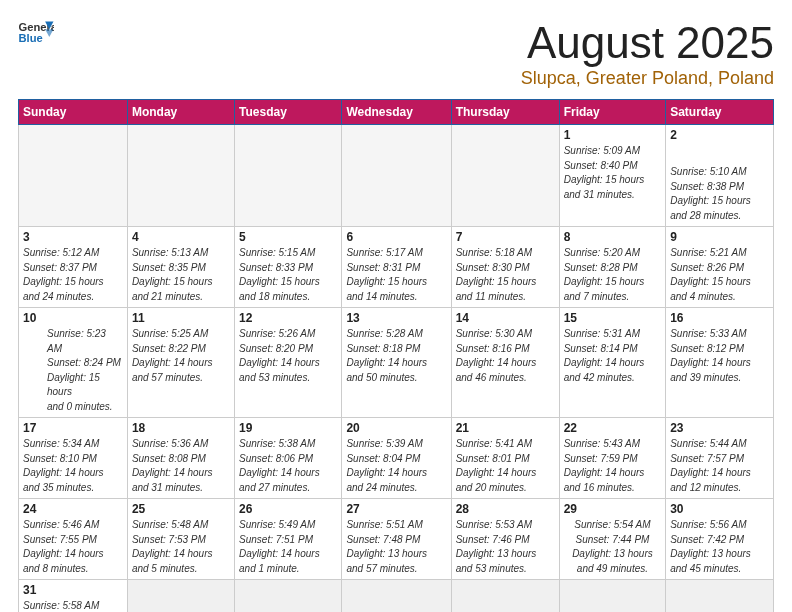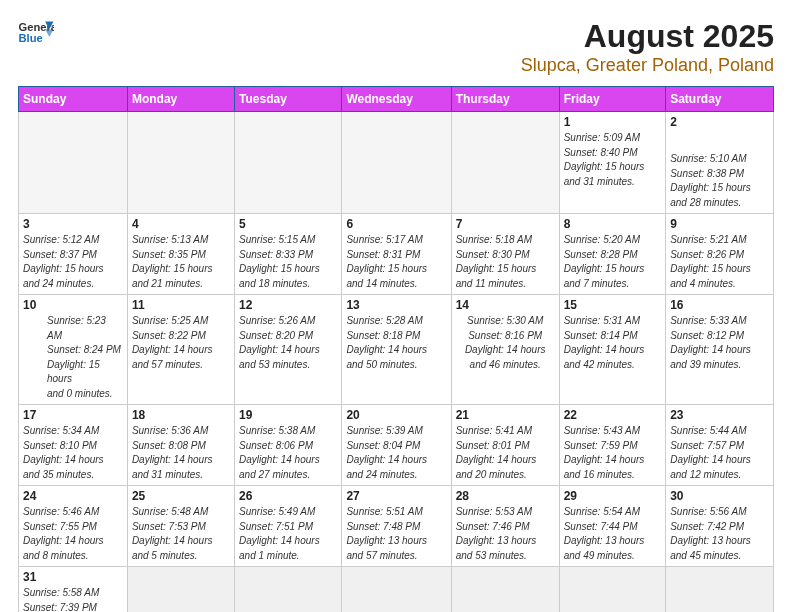--- a/index.html
+++ b/index.html
@@ -28,37 +28,37 @@
     }
     .logo-icon {
       width: 36px;
       height: 28px;
       margin-right: 2px;
     }
     .title-block {
       text-align: right;
     }
     .title-block h1 {
-      font-size: 32px;
-      font-weight: bold;
+      font-size: 44px;
+      font-weight: normal;
       color: #222;
     }
     .title-block h2 {
       font-size: 18px;
       font-weight: normal;
       color: #a16207;
     }
     .calendar {
       width: 100%;
       border-collapse: collapse;
       border: 1px solid #ccc;
       font-size: 10.5px;
     }
     .calendar thead tr th {
-      background: #d946ef;
+      background: #be185d;
       color: #fff;
       padding: 5px 4px;
       text-align: left;
       font-weight: bold;
       font-size: 12px;
       border: 1px solid #2060a0;
     }
     .calendar tbody tr td {
       border: 1px solid #ccc;
       vertical-align: top;
@@ -222,21 +222,21 @@
           </td>
           <td>
             <span class="day-number">13</span>
             <div class="day-info" style="white-space: pre-line;">Sunrise: 5:28 AM
 Sunset: 8:18 PM
 Daylight: 14 hours
 and 50 minutes.</div>
           </td>
           <td>
             <span class="day-number">14</span>
-            <div class="day-info" style="white-space: pre-line; text-align: center;">Sunrise: 5:30 AM
+            <div class="day-info" style="white-space: pre-line;">Sunrise: 5:30 AM
 Sunset: 8:16 PM
 Daylight: 14 hours
 and 46 minutes.</div>
           </td>
           <td>
             <span class="day-number">15</span>
             <div class="day-info" style="white-space: pre-line;">Sunrise: 5:31 AM
 Sunset: 8:14 PM
 Daylight: 14 hours
 and 42 minutes.</div>
@@ -331,21 +331,21 @@
           </td>
           <td>
             <span class="day-number">28</span>
             <div class="day-info" style="white-space: pre-line;">Sunrise: 5:53 AM
 Sunset: 7:46 PM
 Daylight: 13 hours
 and 53 minutes.</div>
           </td>
           <td>
             <span class="day-number">29</span>
-            <div class="day-info" style="white-space: pre-line;">Sunrise: 5:54 AM
+            <div class="day-info" style="white-space: pre-line; text-align: center;">Sunrise: 5:54 AM
 Sunset: 7:44 PM
 Daylight: 13 hours
 and 49 minutes.</div>
           </td>
           <td>
             <span class="day-number">30</span>
             <div class="day-info" style="white-space: pre-line;">Sunrise: 5:56 AM
 Sunset: 7:42 PM
 Daylight: 13 hours
 and 45 minutes.</div>

